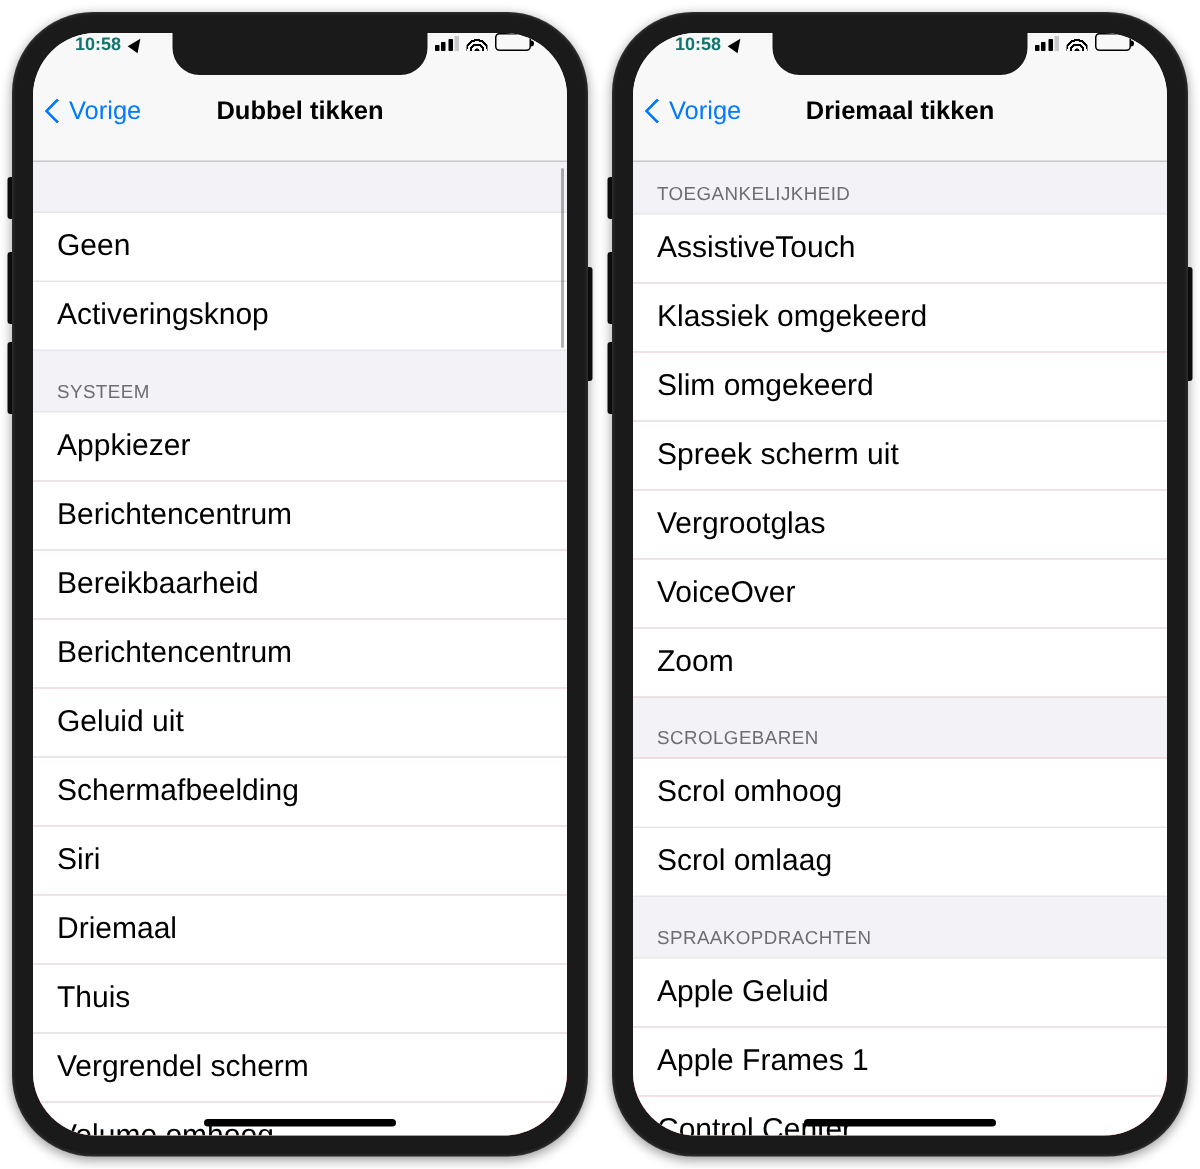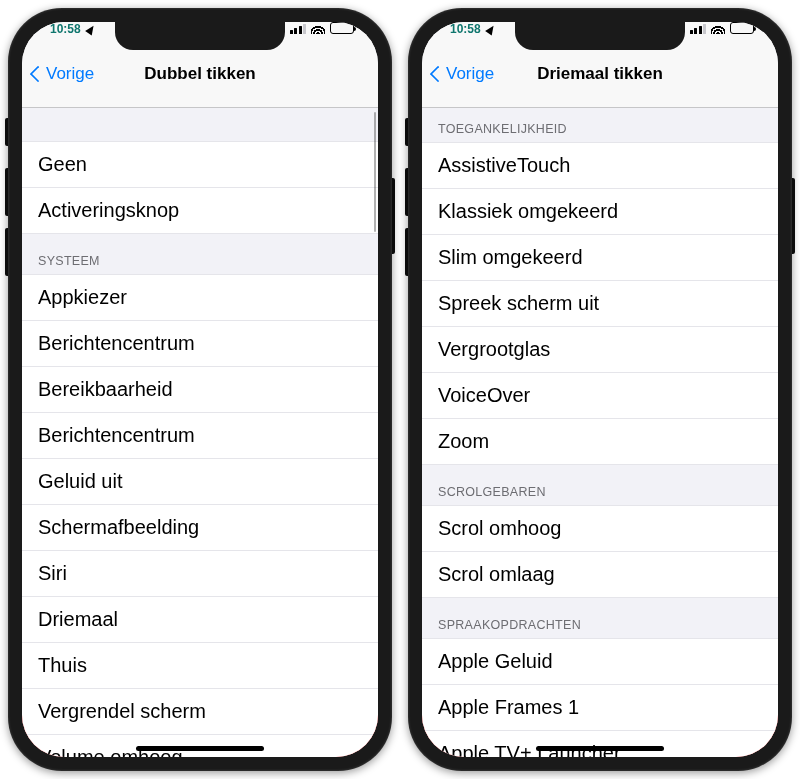--- a/index.html
+++ b/index.html
@@ -320,21 +320,18 @@
         </div>
 
       <div class="section-header">SPRAAKOPDRACHTEN</div>
       <div class="row group-top">
           <span>Apple Geluid</span>
         </div>
       <div class="row">
           <span>Apple Frames 1</span>
         </div>
       <div class="row">
-          <span>Apple TV+ Launcher</span>
-        </div>
-      <div class="row">
           <span>Control Center</span>
         </div>
 
     </div>
   </div>
 </div>
 
 </body></html>

